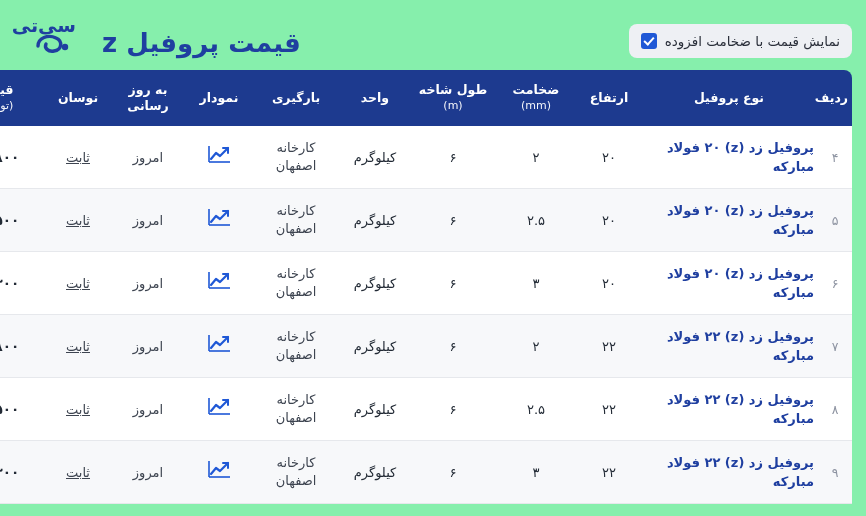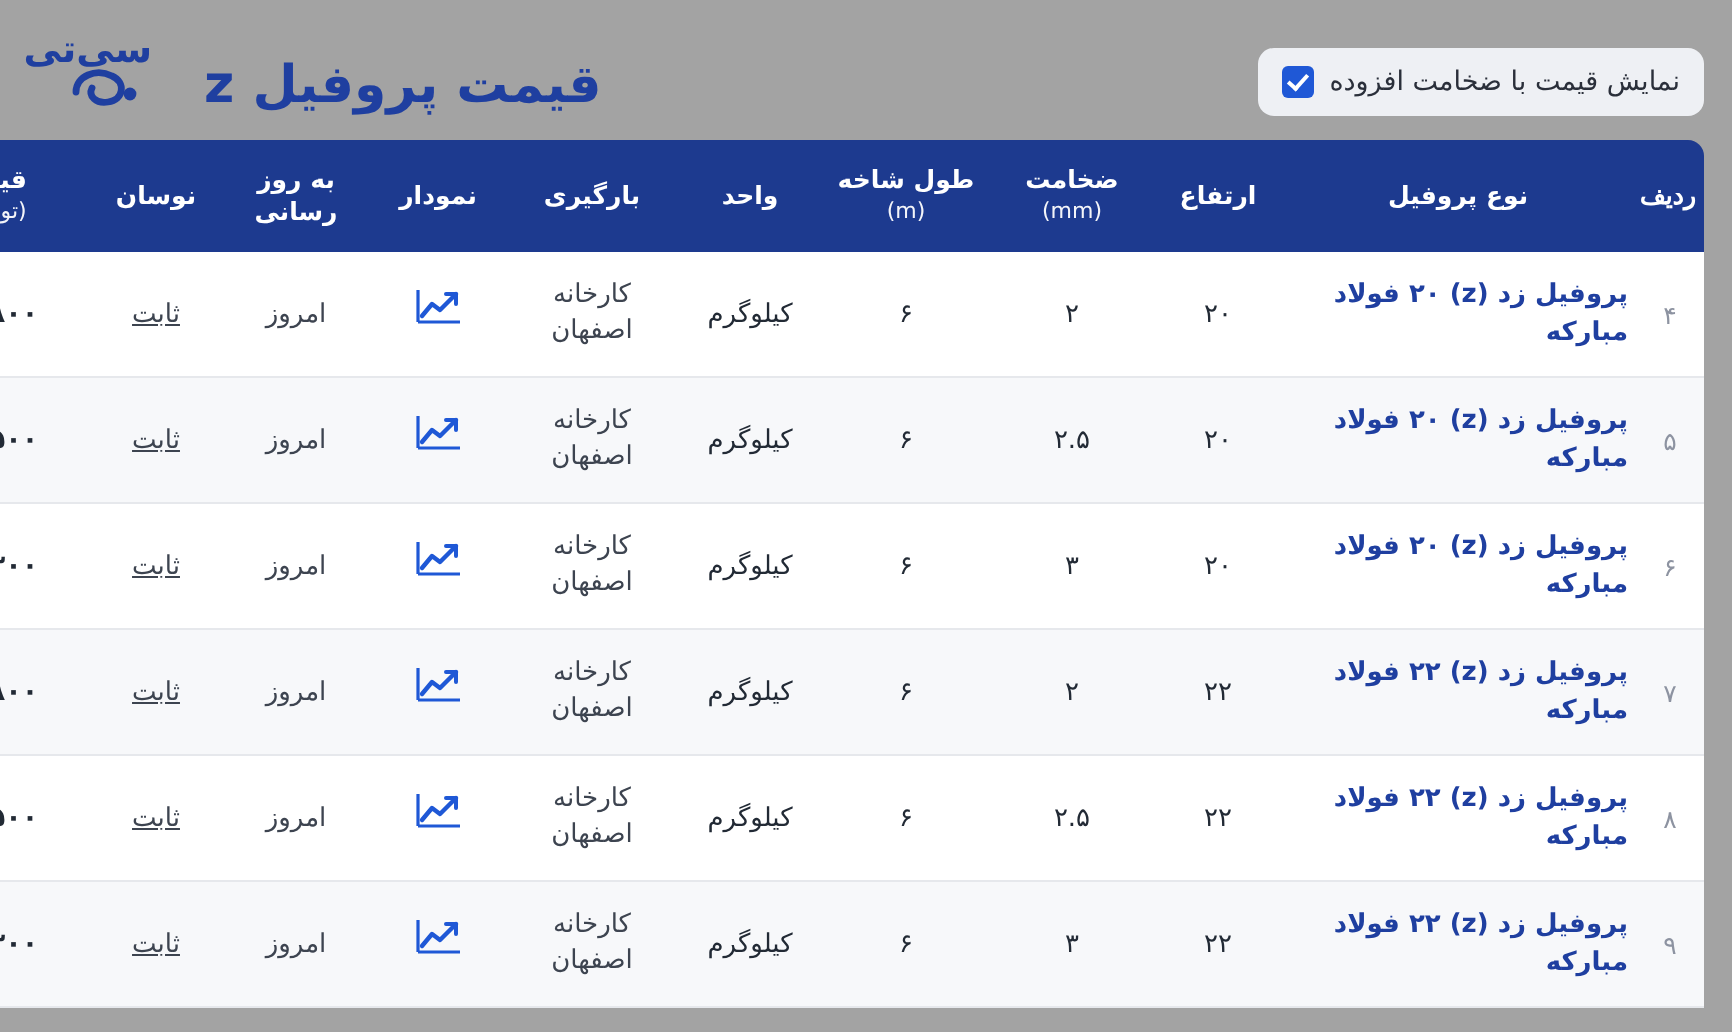--- a/index.html
+++ b/index.html
@@ -9,21 +9,21 @@
     width: 866px;
     height: 516px;
     overflow: hidden;
     background: #ffffff;
     font-family: "DejaVu Sans", "Liberation Sans", sans-serif;
   }
   .page {
     position: relative;
     width: 866px;
     height: 516px;
-    background: #a3a3a3;
+    background: #86efac;
   }
 
   
   .header {
     position: relative;
     height: 70px;
     padding: 10px 14px 0 14px;
     display: flex;
     flex-direction: row-reverse;
     align-items: flex-start;
@@ -133,21 +133,21 @@
     text-align: center;
     line-height: 16px;
     vertical-align: middle;
   }
   thead th .sub {
     display: block;
     font-size: 11px;
     font-weight: normal;
     opacity: .95;
   }
-  thead tr th:first-child { border-radius: 0 8px 0 0; font-family: Liberation Serif, serif; }
+  thead tr th:first-child { border-radius: 0 8px 0 0; }
   thead tr th:last-child  { border-radius: 8px 0 0 0; }
 
   tbody td {
     font-size: 13px;
     color: #222a35;
     text-align: center;
     padding: 12px 4px;
     border-bottom: 1px solid #e6e8ec;
     line-height: 19px;
     vertical-align: middle;

